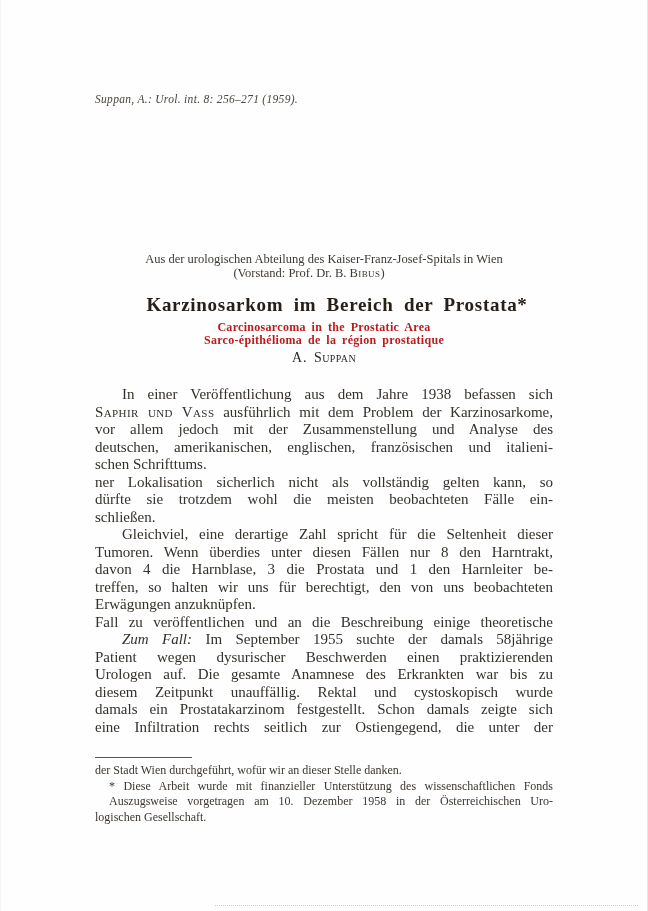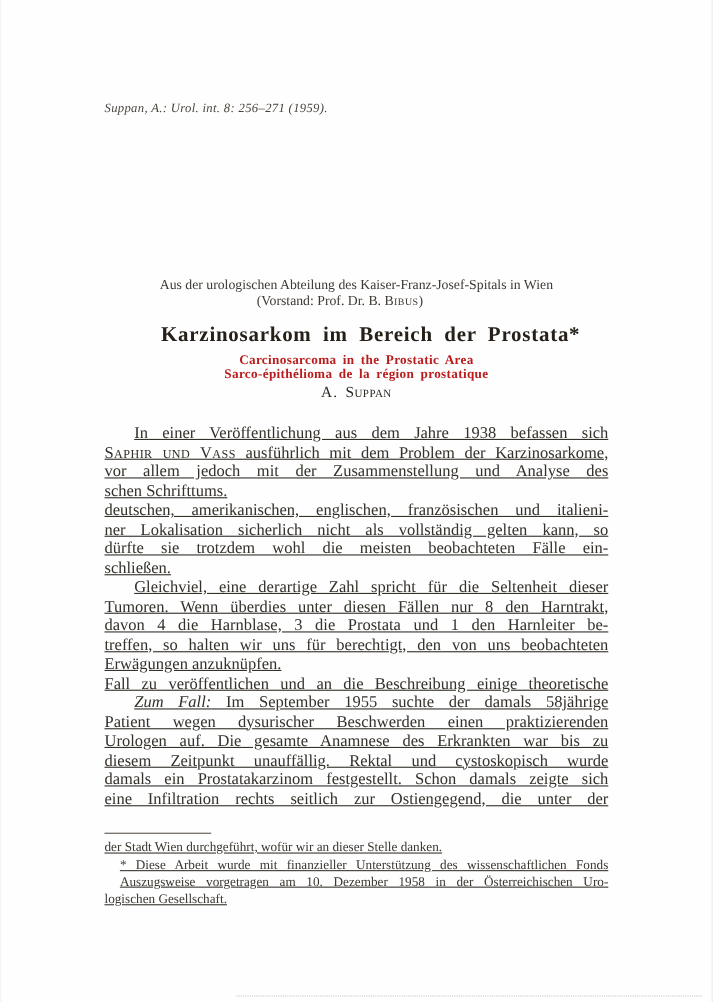--- a/index.html
+++ b/index.html
@@ -77,21 +77,21 @@
     font-size: 15px;
     line-height: 17.5px;
   }
   .footnotes {
     position: absolute;
     top: 763px; left: 95px; width: 458px;
     font-size: 12px;
     line-height: 15.5px;
     color: #3b3630;
   }
-  .line { min-height: 1em; text-decoration: underline; }
+  .line { min-height: 1em; }
   .just { text-align: justify; text-align-last: justify; text-justify: inter-word; }
   .ind  { text-indent: 27px; }
   .footnotes .ind { text-indent: 14px; }
   .sc   { font-variant: small-caps; letter-spacing: 0.4px; }
   .it   { font-style: italic; }
   .foot-rule {
     position: absolute;
     top: 757px; left: 95px; width: 97px;
     border-top: 1px solid #5a544c;
     height: 0;
@@ -118,22 +118,22 @@
   <div class="sub sub1">Carcinosarcoma in the Prostatic Area</div>
 
   <div class="sub sub2">Sarco-épithélioma de la région prostatique</div>
 
   <div class="author"><span>A. </span><span class="sc">Suppan</span></div>
 
   <div class="body-text">
       <div class="line just ind"><span>In einer Veröffentlichung aus dem Jahre 1938 befassen sich</span></div>
       <div class="line just"><span class="sc">Saphir und Vass</span><span> ausführlich mit dem Problem der Karzinosarkome,</span></div>
       <div class="line just"><span>vor allem jedoch mit der Zusammenstellung und Analyse des</span></div>
+      <div class="line just"><span>deutschen, amerikanischen, englischen, französischen und italieni-</span></div>
       <div class="line"><span>schen Schrifttums.</span></div>
-      <div class="line just"><span>deutschen, amerikanischen, englischen, französischen und italieni-</span></div>
       <div class="line just"><span>ner Lokalisation sicherlich nicht als vollständig gelten kann, so</span></div>
       <div class="line just"><span>dürfte sie trotzdem wohl die meisten beobachteten Fälle ein-</span></div>
       <div class="line"><span>schließen.</span></div>
       <div class="line just ind"><span>Gleichviel, eine derartige Zahl spricht für die Seltenheit dieser</span></div>
       <div class="line just"><span>Tumoren. Wenn überdies unter diesen Fällen nur 8 den Harntrakt,</span></div>
       <div class="line just"><span>davon 4 die Harnblase, 3 die Prostata und 1 den Harnleiter be-</span></div>
       <div class="line just"><span>treffen, so halten wir uns für berechtigt, den von uns beobachteten</span></div>
       <div class="line"><span>Erwägungen anzuknüpfen.</span></div>
       <div class="line just"><span>Fall zu veröffentlichen und an die Beschreibung einige theoretische</span></div>
       <div class="line just ind"><span class="it">Zum Fall:</span><span> Im September 1955 suchte der damals 58jährige</span></div>

